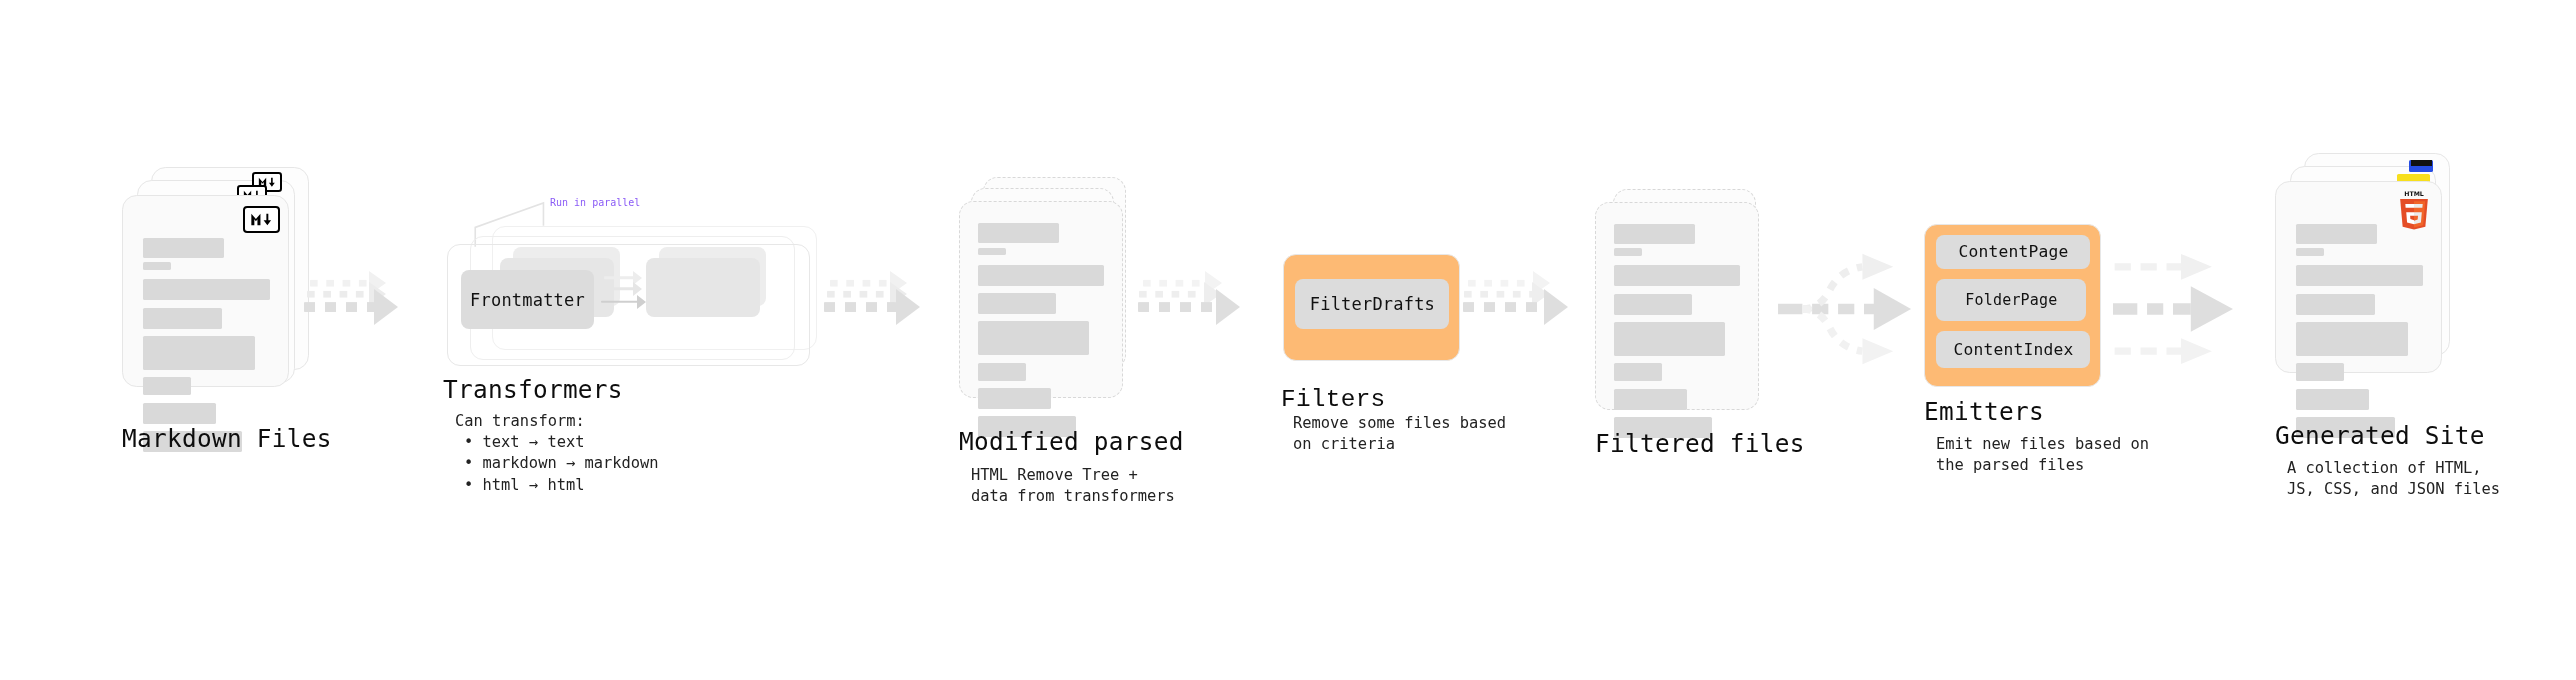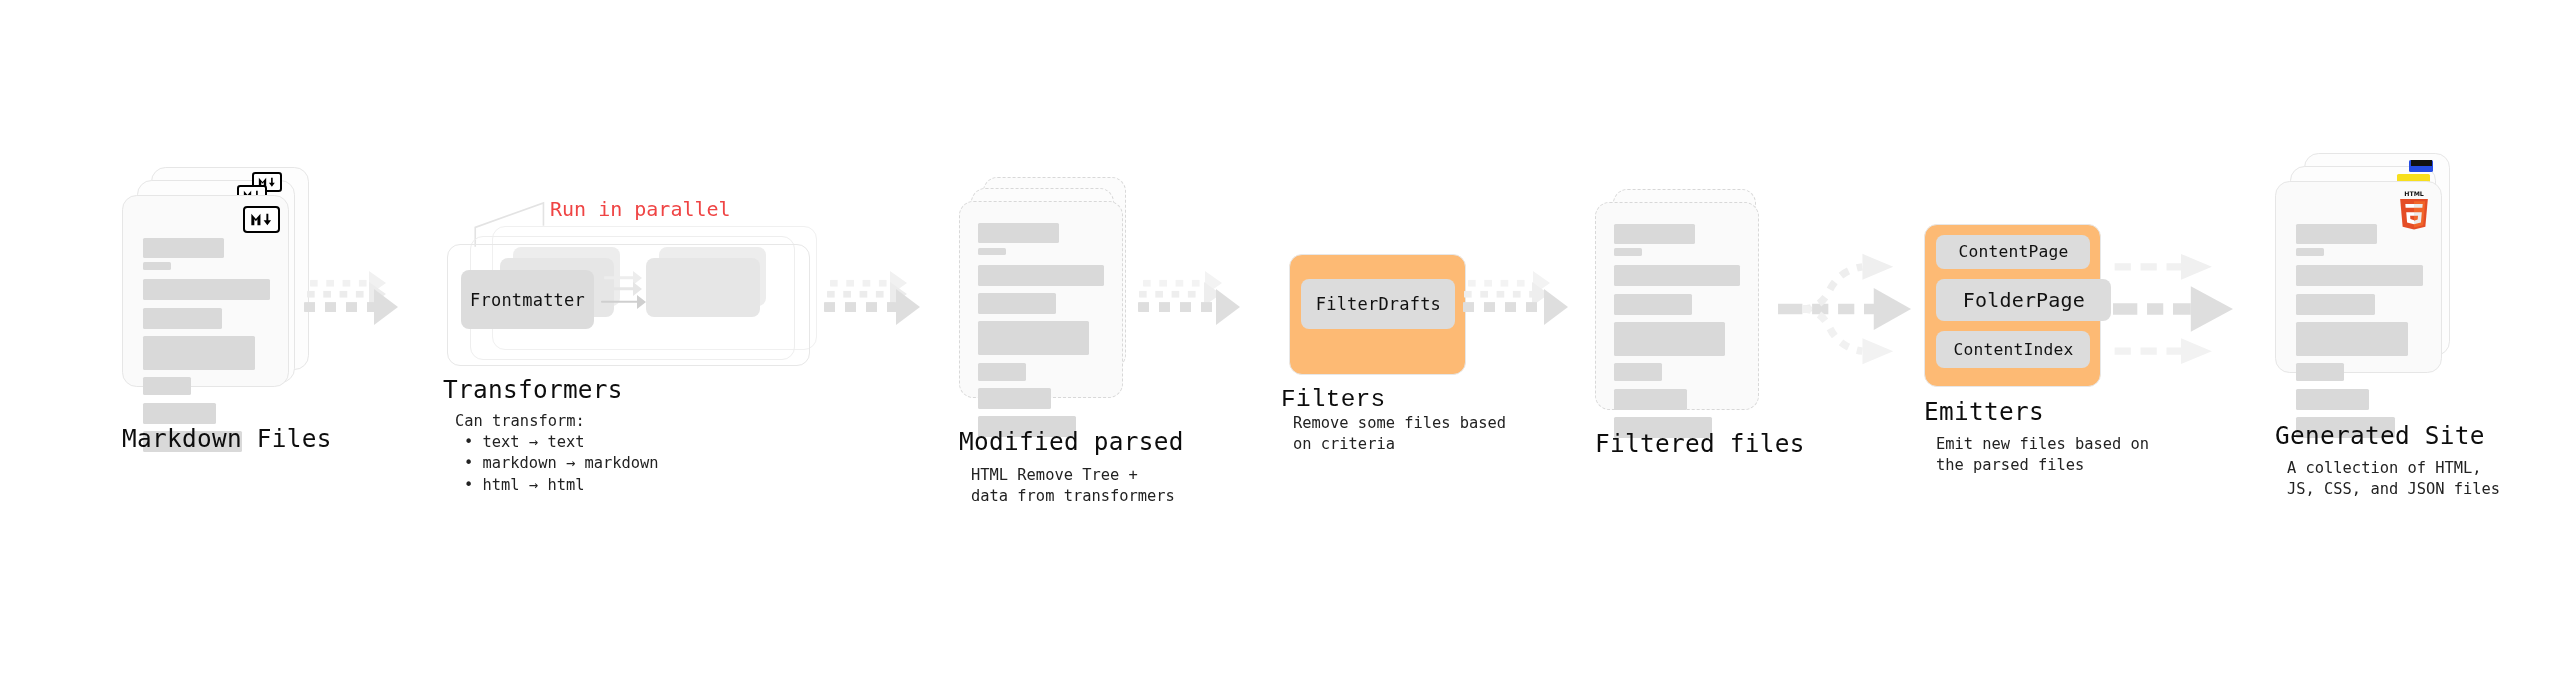--- a/index.html
+++ b/index.html
@@ -102,21 +102,21 @@
   .arrow.small .dash{height:6.5px;background-size:16.3px 6.5px;
     background-image:linear-gradient(to right,currentColor 0 8.1px,transparent 8.1px 16.3px);}
   .arrow.small .head{border-width:12.2px 0 12.2px 17px;}
 
   
   .branch{position:absolute;overflow:visible;}
 
   
   .bracket{position:absolute;overflow:visible;}
   .rip{
-    position:absolute;font-size:20px;color:#ef4444;white-space:nowrap;
+    position:absolute;font-size:10px;color:#8b5cf6;white-space:nowrap;
     font-family:"DejaVu Sans Mono","Liberation Mono",monospace;
   }
 </style>
 </head>
 <body>
 
 <div class="stage">
 
   <div class="node" style="left:122px;top:167px;width:187px;height:240px;">
     <div class="docstack" style="width:187px;height:240px;">
@@ -255,21 +255,21 @@
   <div class="arrow small" style="left:1139px;top:294px;width:98px;color:#eeeeee;">
     <div class="dash" style="left:0;width:70px;"></div>
       <div class="head" style="left:65px;"></div>
   </div>
   <div class="arrow" style="left:1138px;top:307px;width:122px;color:#dedede;">
     <div class="dash" style="left:0;width:83px;"></div>
       <div class="head" style="left:78px;"></div>
   </div>
 
   <div class="node" style="left:1281px;top:254px;width:177px;height:107px;">
-    <div class="panel" style="left:8px;top:0;width:177px;height:121px;">
+    <div class="panel" style="left:2px;top:0;width:177px;height:107px;">
       <div class="chip" style="left:11.4px;top:24.4px;width:154px;height:50px;">FilterDrafts</div>
     </div>
   </div>
 
   <div class="node title" style="left:1281px;top:386px;font-family:Liberation Mono, monospace;">Filters</div>
   <div class="node sub" style="left:1281px;top:413px;">Remove some files based
 on criteria</div>
 
   <div class="arrow small" style="left:1468px;top:283px;width:98px;color:#f3f3f3;">
     <div class="dash" style="left:0;width:70px;"></div>
@@ -309,21 +309,21 @@
     <path d="M30 90 Q52 90 64 66 Q76 42 104 38" stroke="#eeeeee" stroke-width="9" fill="none" stroke-dasharray="11 11"></path>
     <path d="M30 90 Q52 90 64 114 Q76 138 104 142" stroke="#f1f1f1" stroke-width="9" fill="none" stroke-dasharray="11 11"></path>
     <polygon points="104,22 142,38 104,54" fill="#efefef"></polygon>
     <polygon points="104,126 142,142 104,158" fill="#f2f2f2"></polygon>
     <polygon points="118,64 164,90 118,116" fill="#dedede"></polygon>
   </svg>
 
   <div class="node" style="left:1924px;top:224px;width:177px;height:163px;">
     <div class="panel" style="left:0;top:0;width:177px;height:163px;">
       <div class="chip" style="left:11.4px;top:9.8px;width:154px;height:34px;font-size:16.3px;">ContentPage</div>
-      <div class="chip" style="left:11.4px;top:54px;width:175px;height:42px;font-size:20px;">FolderPage</div>
+      <div class="chip" style="left:11.4px;top:54px;width:150px;height:42px;font-size:15px;">FolderPage</div>
       <div class="chip" style="left:11.4px;top:106px;width:154px;height:37px;font-size:16.3px;">ContentIndex</div>
     </div>
   </div>
 
   <div class="node title" style="left:1924px;top:397px;">Emitters</div>
   <div class="node sub" style="left:1924px;top:434px;">Emit new files based on
 the parsed files</div>
 
   <svg class="branch" style="left:2113px;top:236px;width:154px;height:146px;" viewBox="0 0 190 180">
     <path d="M2 38 H22 M34 38 H54 M66 38 H84" stroke="#f1f1f1" stroke-width="9" fill="none"></path>

